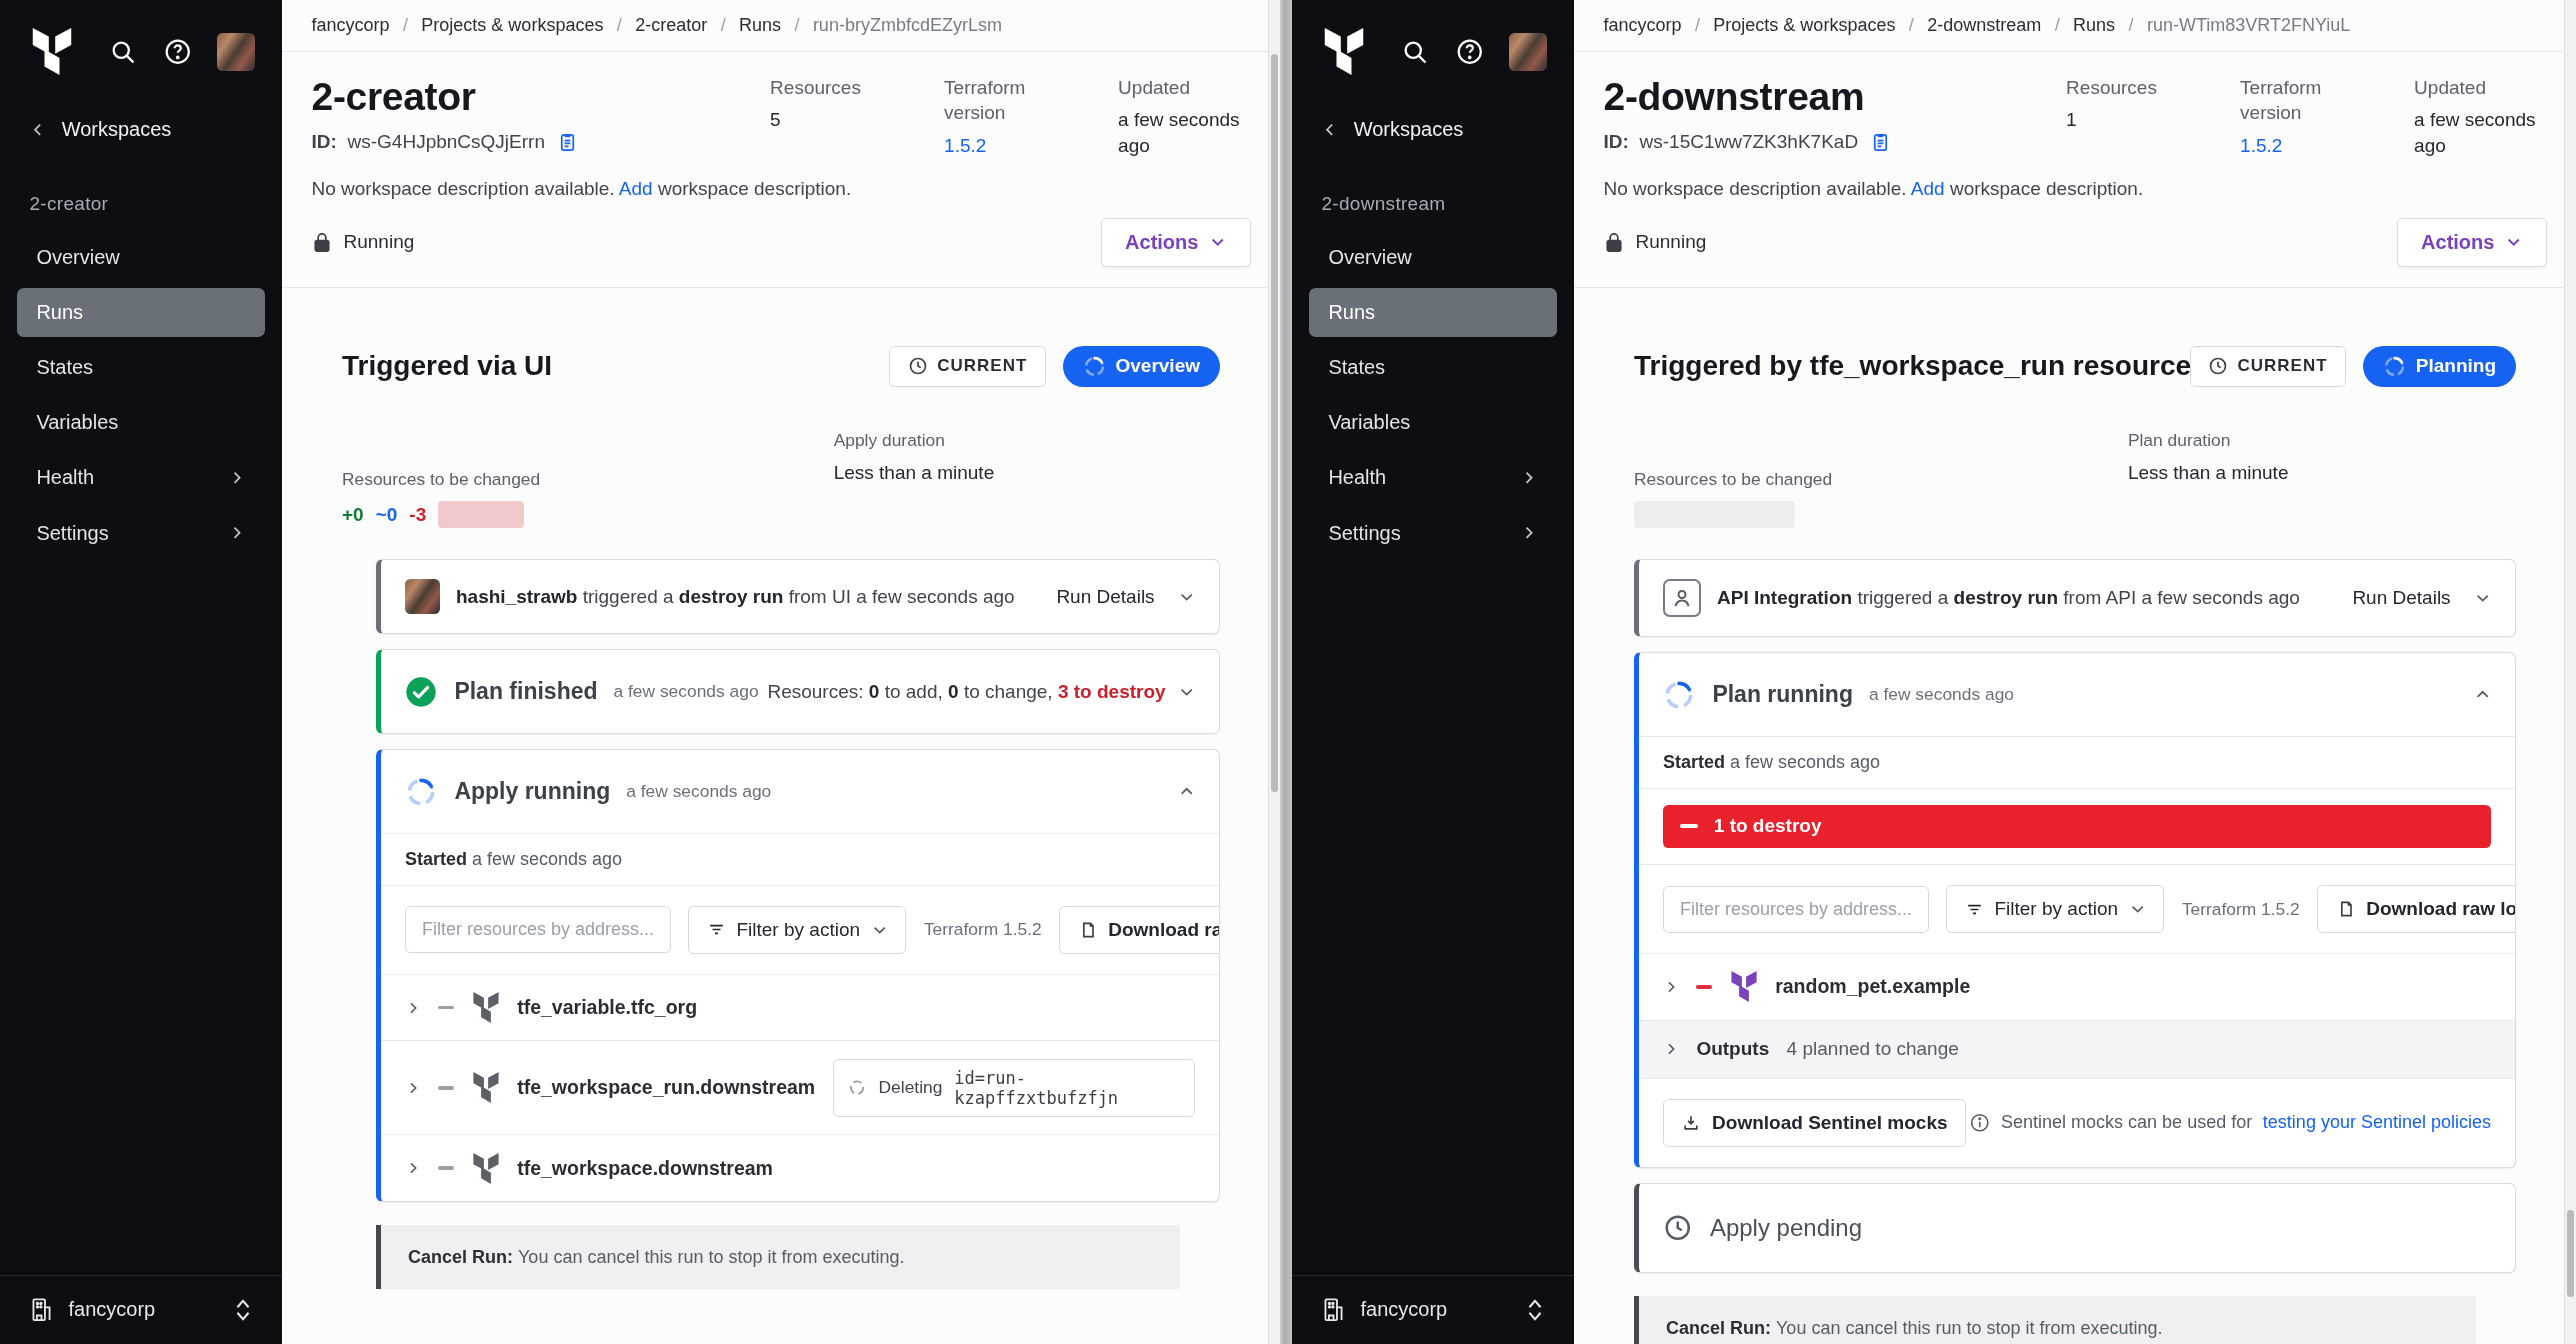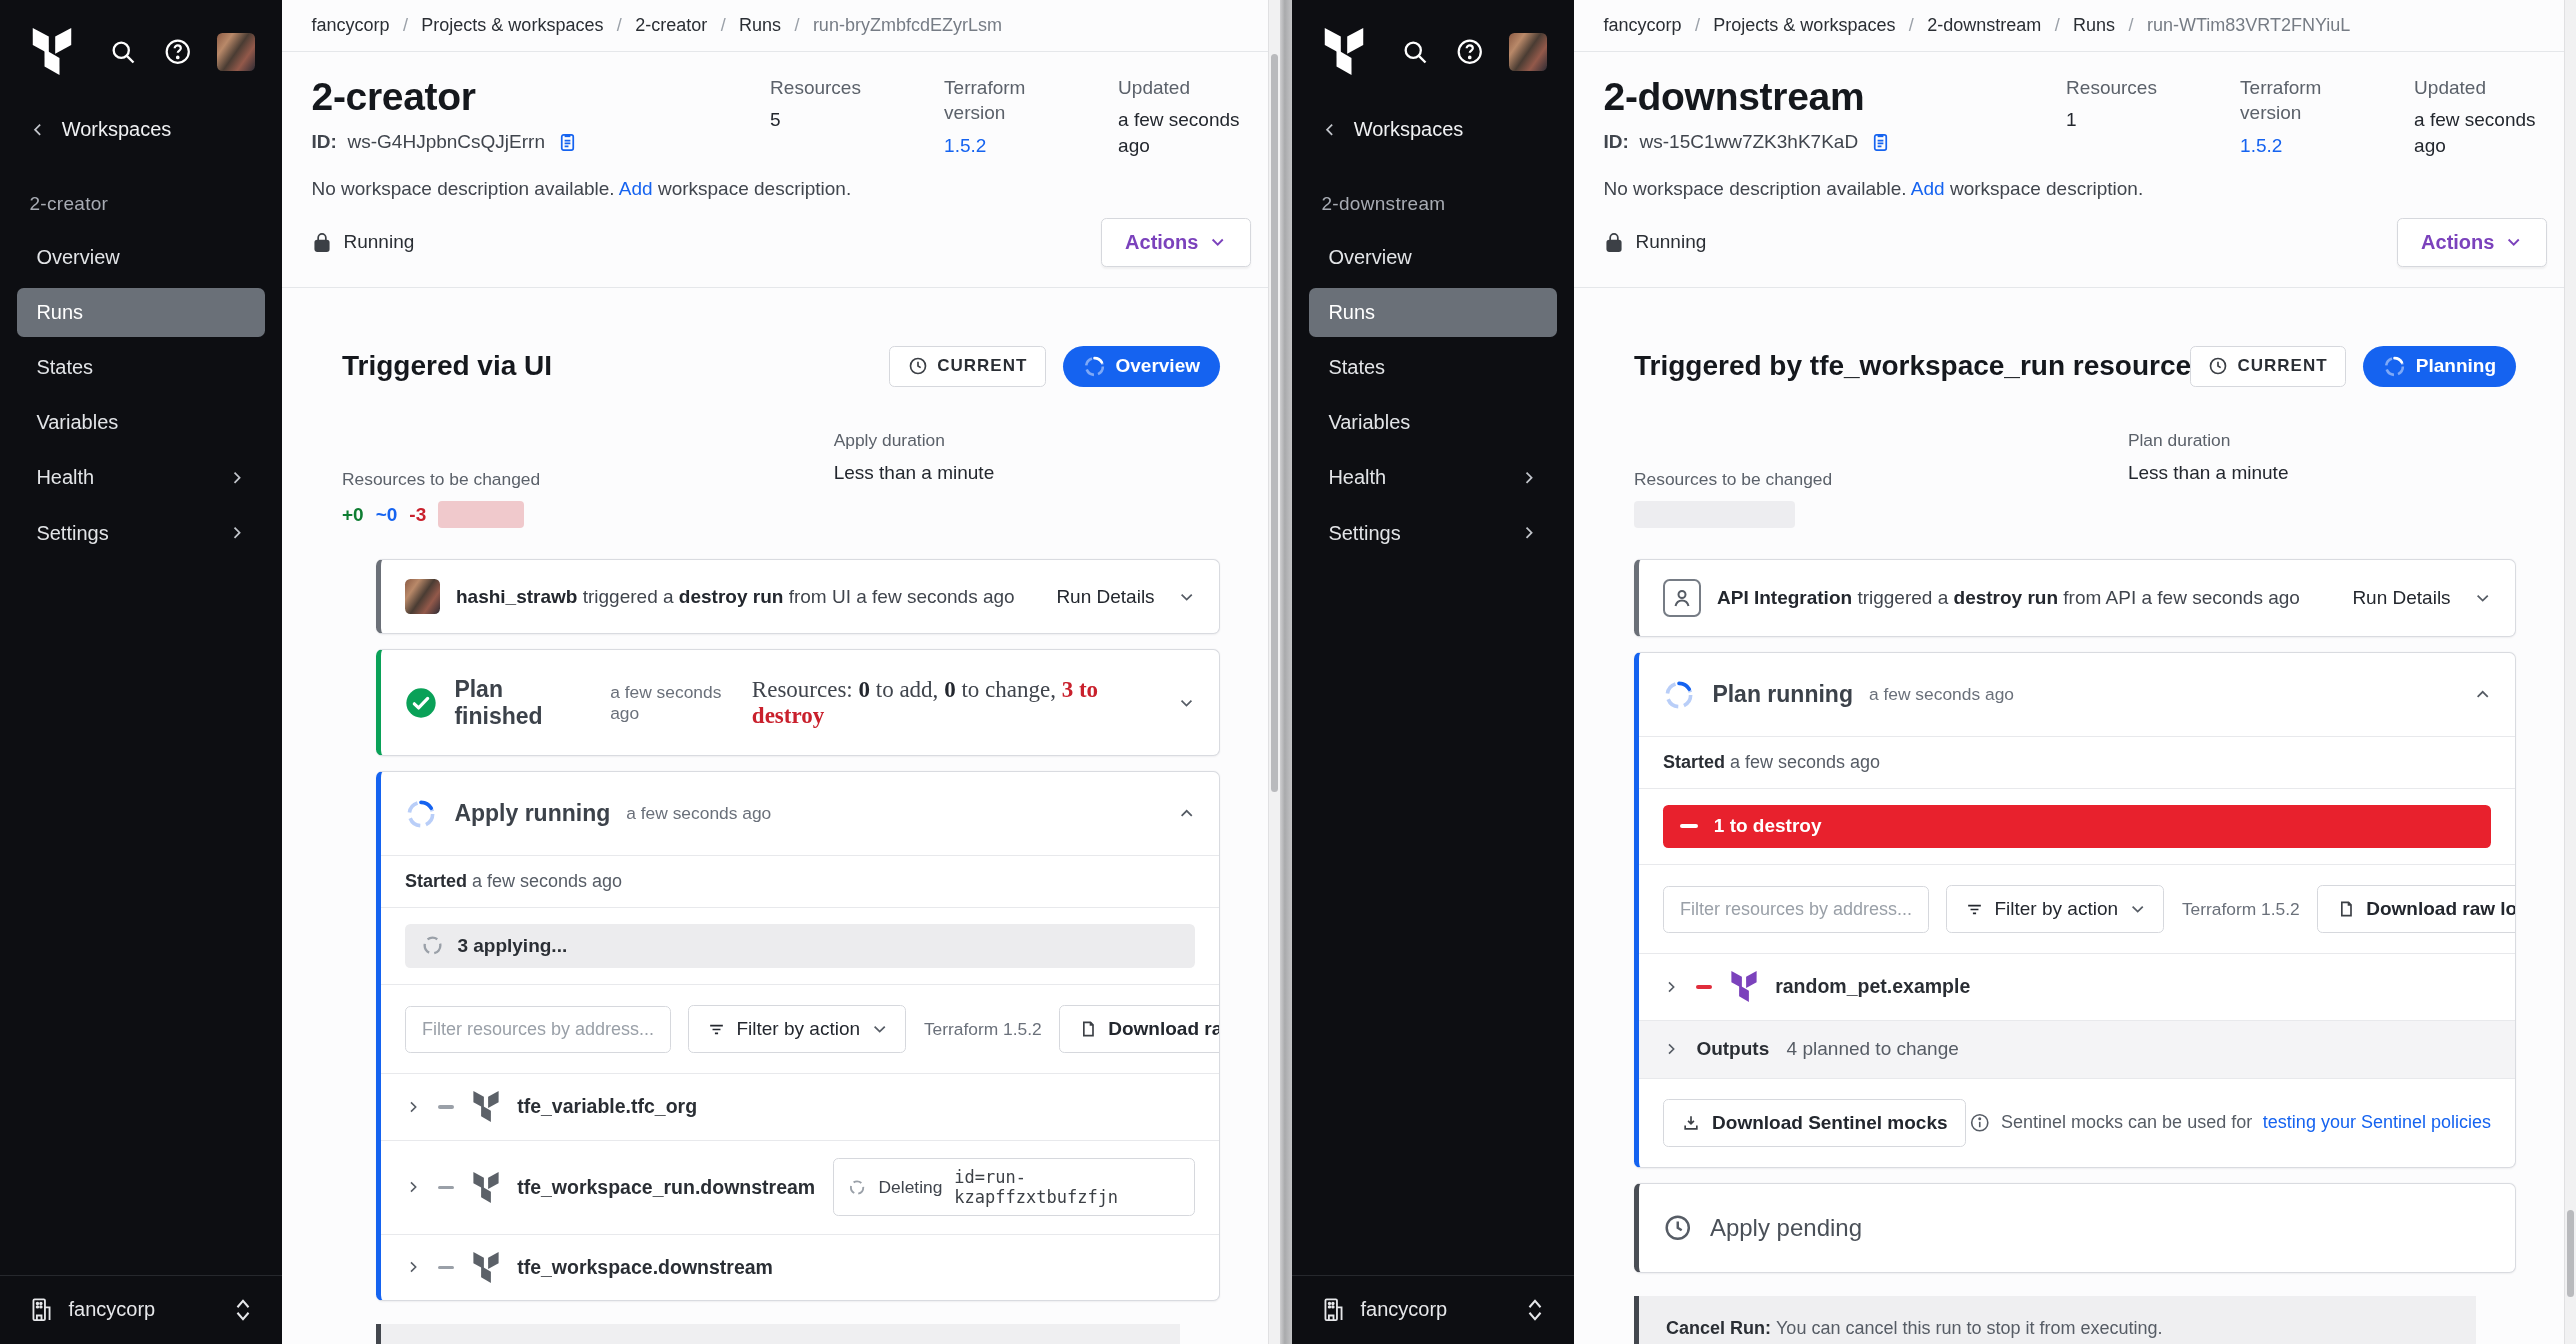--- a/index.html
+++ b/index.html
@@ -94,21 +94,21 @@
   .person-badge svg { width:24px; height:24px; }
   .trigger-text { margin-left:16px; font-size:19px; color:#40454d; white-space:pre-wrap; }
   .trigger-text b { color:#23272e; }
   .run-details { margin-left:auto; display:flex; align-items:center; gap:23px; font-size:19px; color:#23272e; cursor:pointer; white-space:nowrap; }
   .chev-sm { width:17.4px; height:17.4px; color:#565c65; }
 
   .stage-head { display:flex; align-items:center; padding:25.5px 24px; }
   .stage-icon { width:32px; height:32px; flex:0 0 32px; }
   .stage-title { font-size:23px; font-weight:700; color:#3c424a; margin-left:17.4px; }
   .stage-time { font-size:17.4px; color:#6a707a; margin-left:16px; }
-  .stage-right { margin-left:auto; font-size:23px; color:#40454d; display:flex; align-items:center; gap:12px; white-space:pre-wrap;font-family:Liberation Serif, serif; }
+  .stage-right { margin-left:auto; font-size:19px; color:#40454d; display:flex; align-items:center; gap:12px; white-space:pre-wrap; }
   .stage-right b { color:#23272e; }
   .stage-right .destroy { color:#c9202c; font-weight:700; }
   .card.green-accent { border-left:5.4px solid #0aa158; }
   .card.blue-accent  { border-left:5.4px solid #1563f0; }
   .card.gray-accent  { border-left:5.4px solid #4a4e55; }
 
   .stage-row { border-top:1.3px solid #e8e9ec; padding:14.8px 24px; font-size:18px; color:#565c65; white-space:pre-wrap; }
   .stage-row b { color:#2a2e34; }
   .progress-wrap { border-top:1.3px solid #e8e9ec; padding:16px 24px; }
   .progress-bar { background:#ececee; border-radius:5.4px; padding:10.7px 16px; display:flex; align-items:center; gap:13.4px; font-size:19px; font-weight:700; color:#2a2e34; }
@@ -363,28 +363,20 @@
                 <path d="M22 6 a16 16 0 0 1 14 8" stroke="#1563f0" stroke-width="5" stroke-linecap="round"></path>
               </svg>
             <span class="stage-title">Apply running</span>
             <span class="stage-time">a few seconds ago</span>
             <span class="stage-right">
               <svg class="chev-sm" viewBox="0 0 24 24" fill="none" stroke="currentColor" stroke-width="2.4">
                   <path d="M5 15 L12 8 L19 15"></path>
                 </svg></span>
           </div>
           <div class="stage-row"><b>Started</b><span> a few seconds ago</span></div>
-          <div class="progress-wrap">
-            <div class="progress-bar">
-              <svg class="gray-spinner" viewBox="0 0 44 44" fill="none">
-                  <circle cx="22" cy="22" r="15" stroke="#9aa0a8" stroke-width="4.5" stroke-dasharray="20 10"></circle>
-                </svg>
-              <span>3 applying...</span>
-            </div>
-          </div>
           <div class="filter-row">
             <input class="filter-input" placeholder="Filter resources by address..." style="">
             <button class="filter-btn">
               <svg width="19" height="19" viewBox="0 0 24 24" stroke="currentColor" stroke-width="2.2">
                   <path d="M4 7 h16 M7 12 h10 M10 17 h4"></path>
                 </svg>
               <span>Filter by action</span>
               <svg class="chev-sm" viewBox="0 0 24 24" fill="none" stroke="currentColor" stroke-width="2.4">
                   <path d="M5 9 L12 16 L19 9"></path>
                 </svg>

